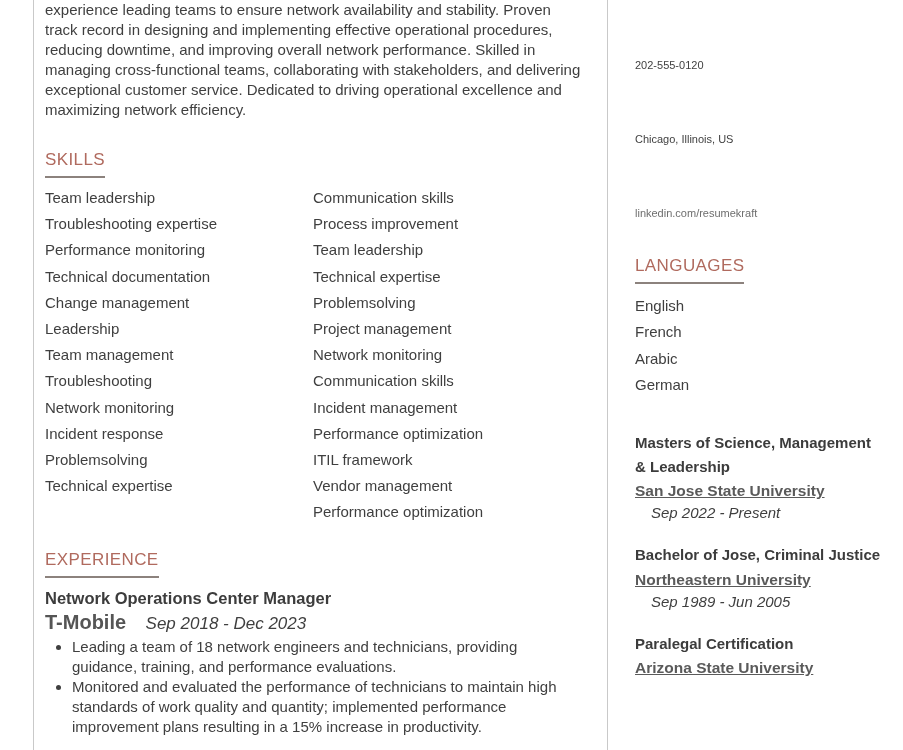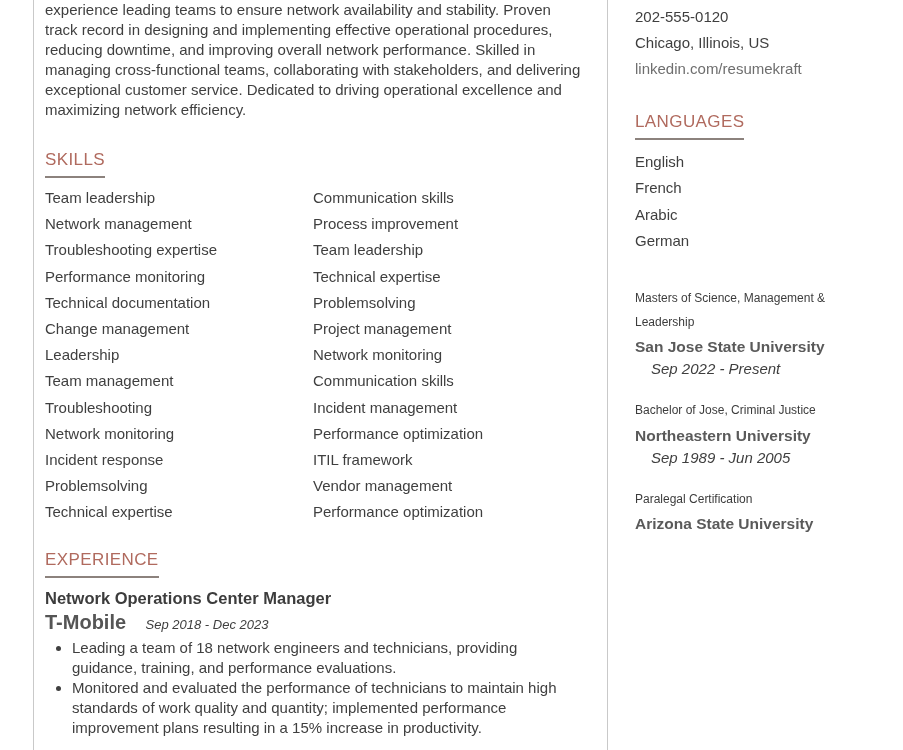--- a/index.html
+++ b/index.html
@@ -19,53 +19,52 @@
   .skills-section { margin-top:29px; }
   .skills-grid { display:flex; margin-top:7px; }
   .skills-col { width:275px; list-style:none; }
   .skills-col li { font-size:15px; line-height:26.2px; color:#3f3f3f; }
 
   .experience-section { margin-top:23px; }
   .job { margin-top:9px; }
   .job-title { font-size:16.5px; font-weight:bold; color:#3c3c3c; line-height:22px; }
   .job-meta { margin-top:3px; line-height:21px; }
   .job-company { font-size:20px; font-weight:bold; color:#555555; }
-  .job-dates { font-size:13px; font-style:italic; color:#3f3f3f; margin-left:15px; }
+  .job-dates { font-size:17px; font-style:italic; color:#3f3f3f; margin-left:15px; }
   .job-bullets { margin-top:3px; padding-left:27px; }
   .job-bullets li { font-size:15px; line-height:20px; color:#3f3f3f; }
 
   .sidebar { position:absolute; left:635px; top:4px; width:250px; }
-  .contact-line { font-size:15px; line-height:26px; color:#3f3f3f; }
+  .contact-line { font-size:11px; line-height:26px; color:#3f3f3f;margin-top:48px; }
   .contact-link { color:#6e6e6e; text-decoration:none; cursor:pointer; }
   .languages-section { margin-top:29px; }
   .languages-list { list-style:none; margin-top:9px; }
   .languages-list li { font-size:15px; line-height:26.3px; color:#3f3f3f; }
   .education-section { margin-top:33px; }
   .education-list { margin-top:9px; }
   .edu-item { margin-bottom:20px; }
-  .edu-degree { font-size:12px; font-weight:normal; color:#3c3c3c; line-height:23.5px; }
-  .edu-school { font-size:15.5px; font-weight:bold; color:#5a5a5a; line-height:23px; margin-top:1px; }
+  .edu-degree { font-size:15px; font-weight:bold; color:#3c3c3c; line-height:23.5px; }
+  .edu-school { font-size:15.5px; font-weight:bold; color:#5a5a5a; line-height:23px; margin-top:1px;text-decoration:underline; }
   .edu-dates { font-size:15px; font-style:italic; color:#3f3f3f; line-height:21px; padding-left:16px; }
 </style>
 </head>
 <body>
 
 <div class="vline" id="page-left-border"></div>
 <div class="vline" id="column-divider"></div>
 
 <div class="main-col">
   <p class="summary">experience leading teams to ensure network availability and stability. Proven track record in designing and implementing effective operational procedures, reducing downtime, and improving overall network performance. Skilled in managing cross-functional teams, collaborating with stakeholders, and delivering exceptional customer service. Dedicated to driving operational excellence and maximizing network efficiency.</p>
 
   <div class="skills-section">
     <h2 class="section-heading">SKILLS</h2>
     <div class="skills-grid">
       <ul class="skills-col">
 
       <li>Team leadership</li>
-          <li>Network management</li>
           <li>Troubleshooting expertise</li>
           <li>Performance monitoring</li>
           <li>Technical documentation</li>
           <li>Change management</li>
           <li>Leadership</li>
           <li>Team management</li>
           <li>Troubleshooting</li>
           <li>Network monitoring</li>
           <li>Incident response</li>
           <li>Problemsolving</li>

